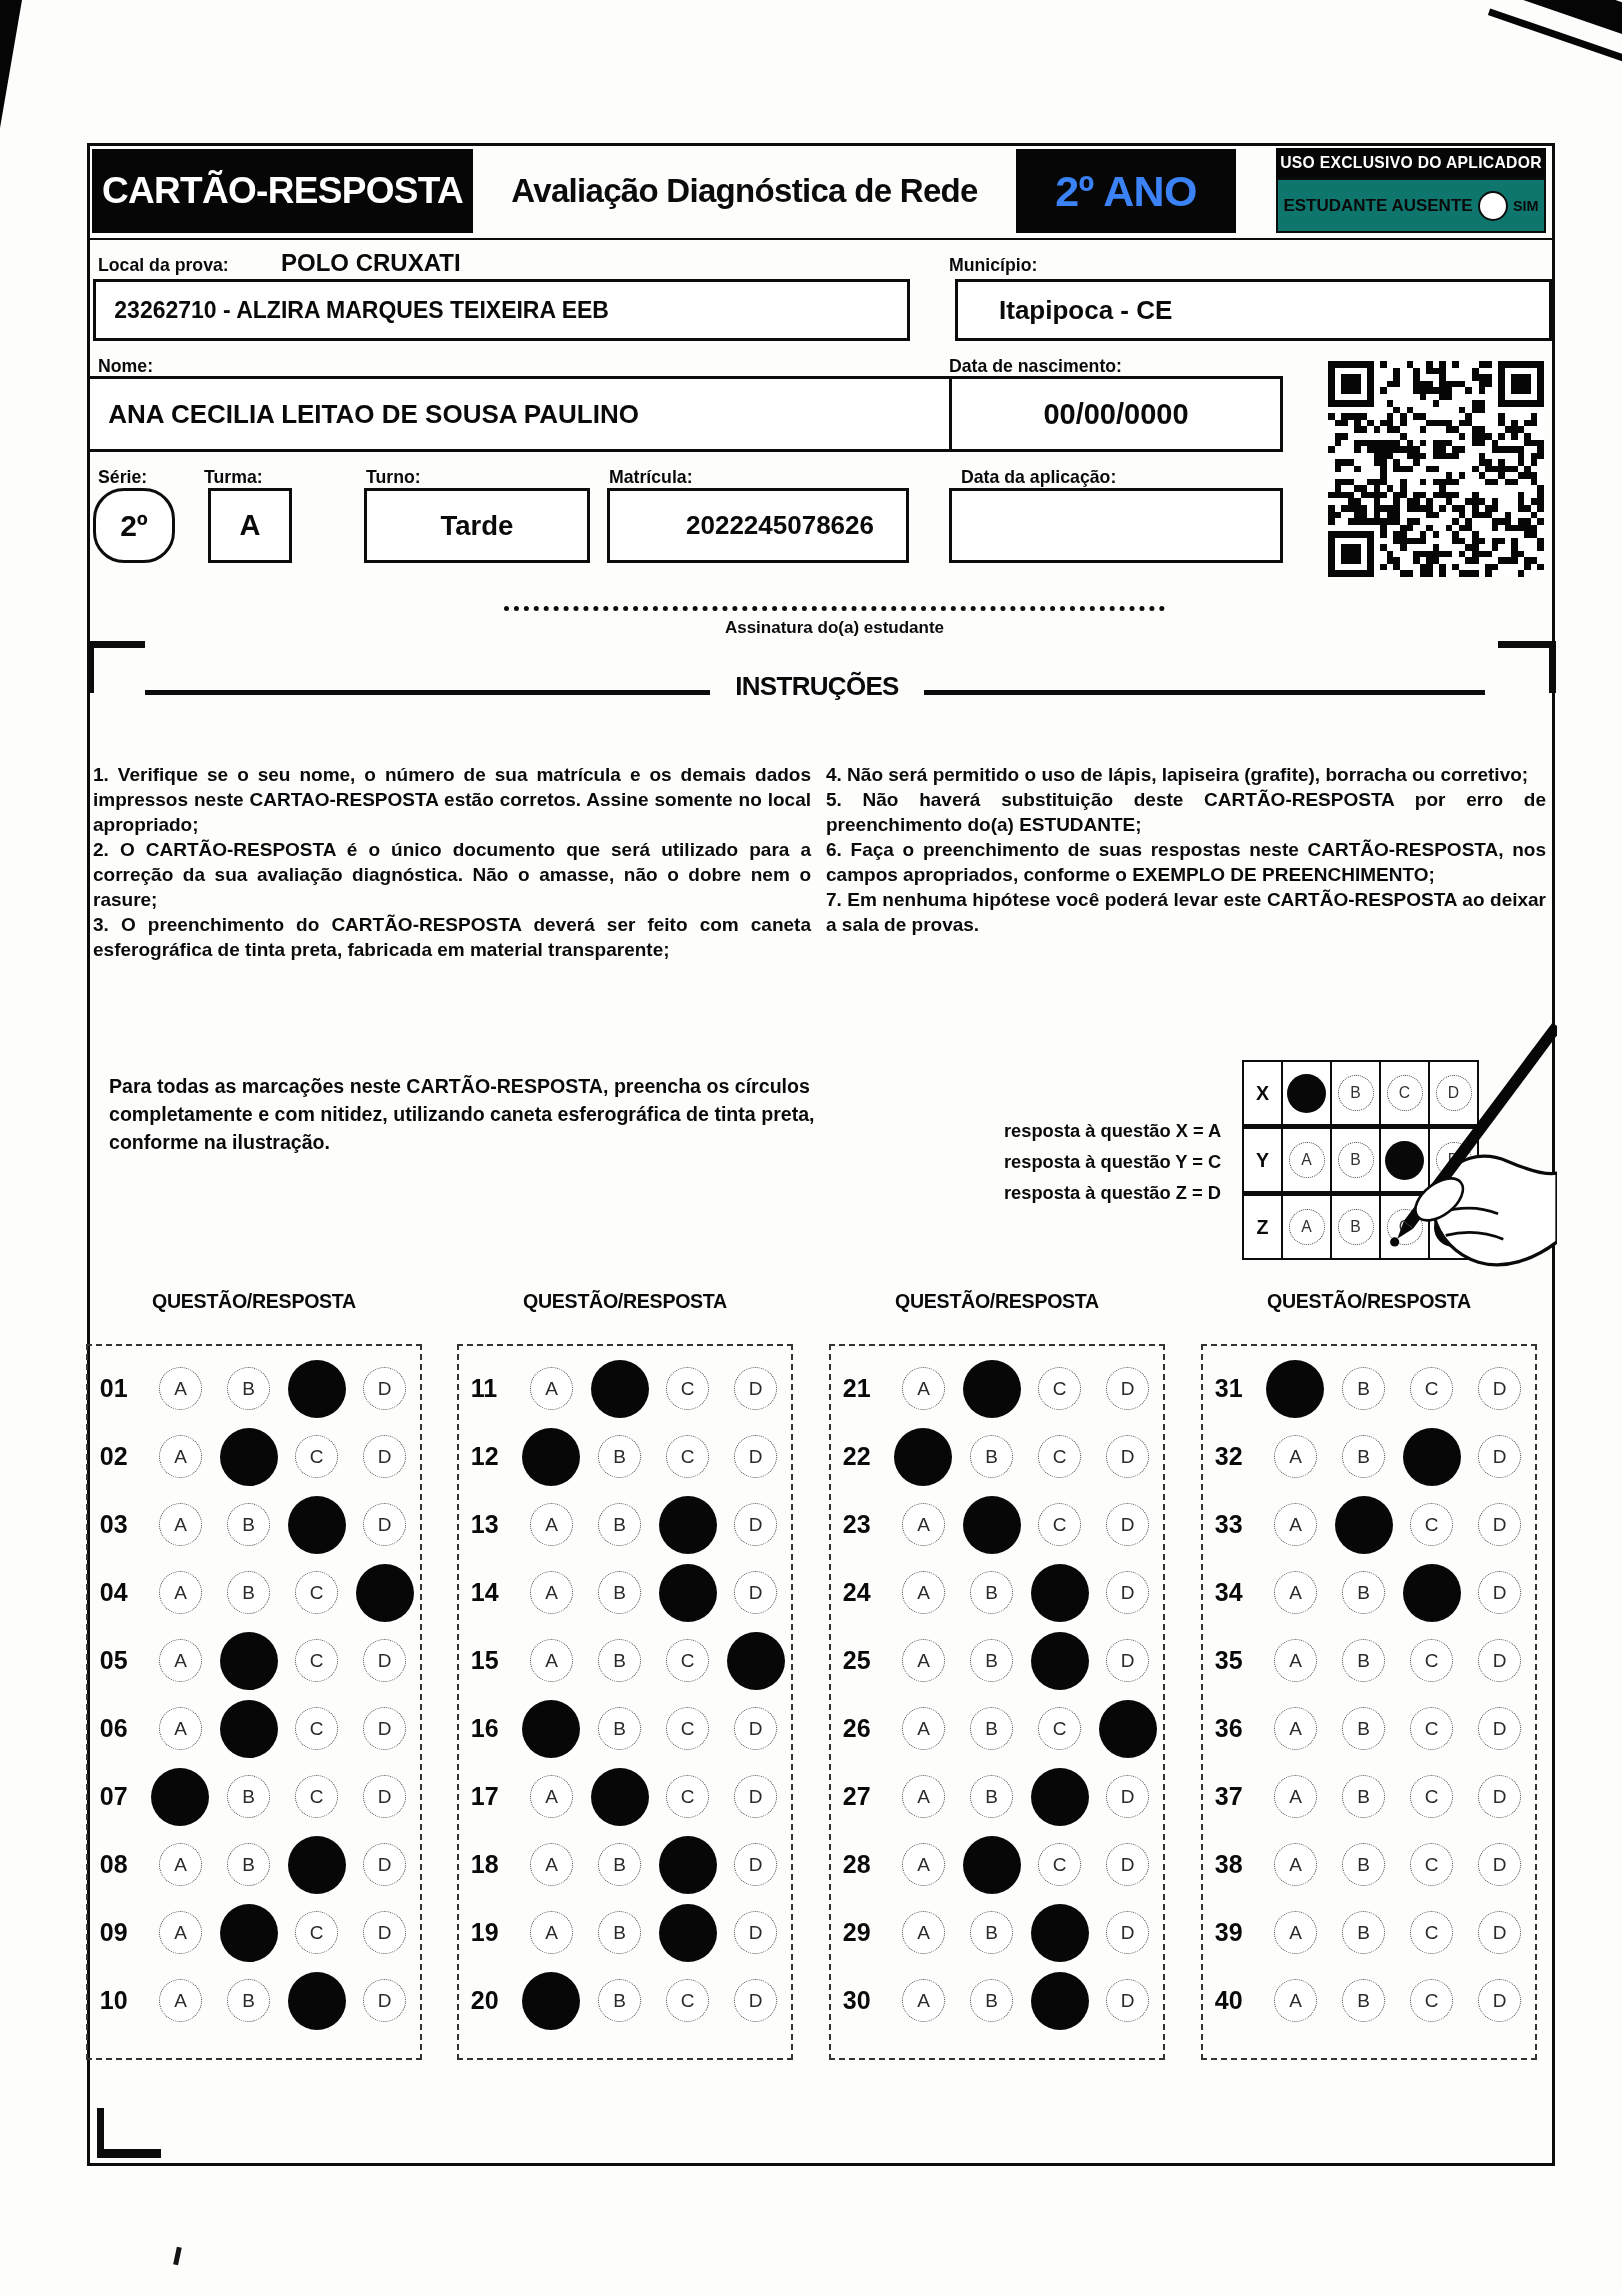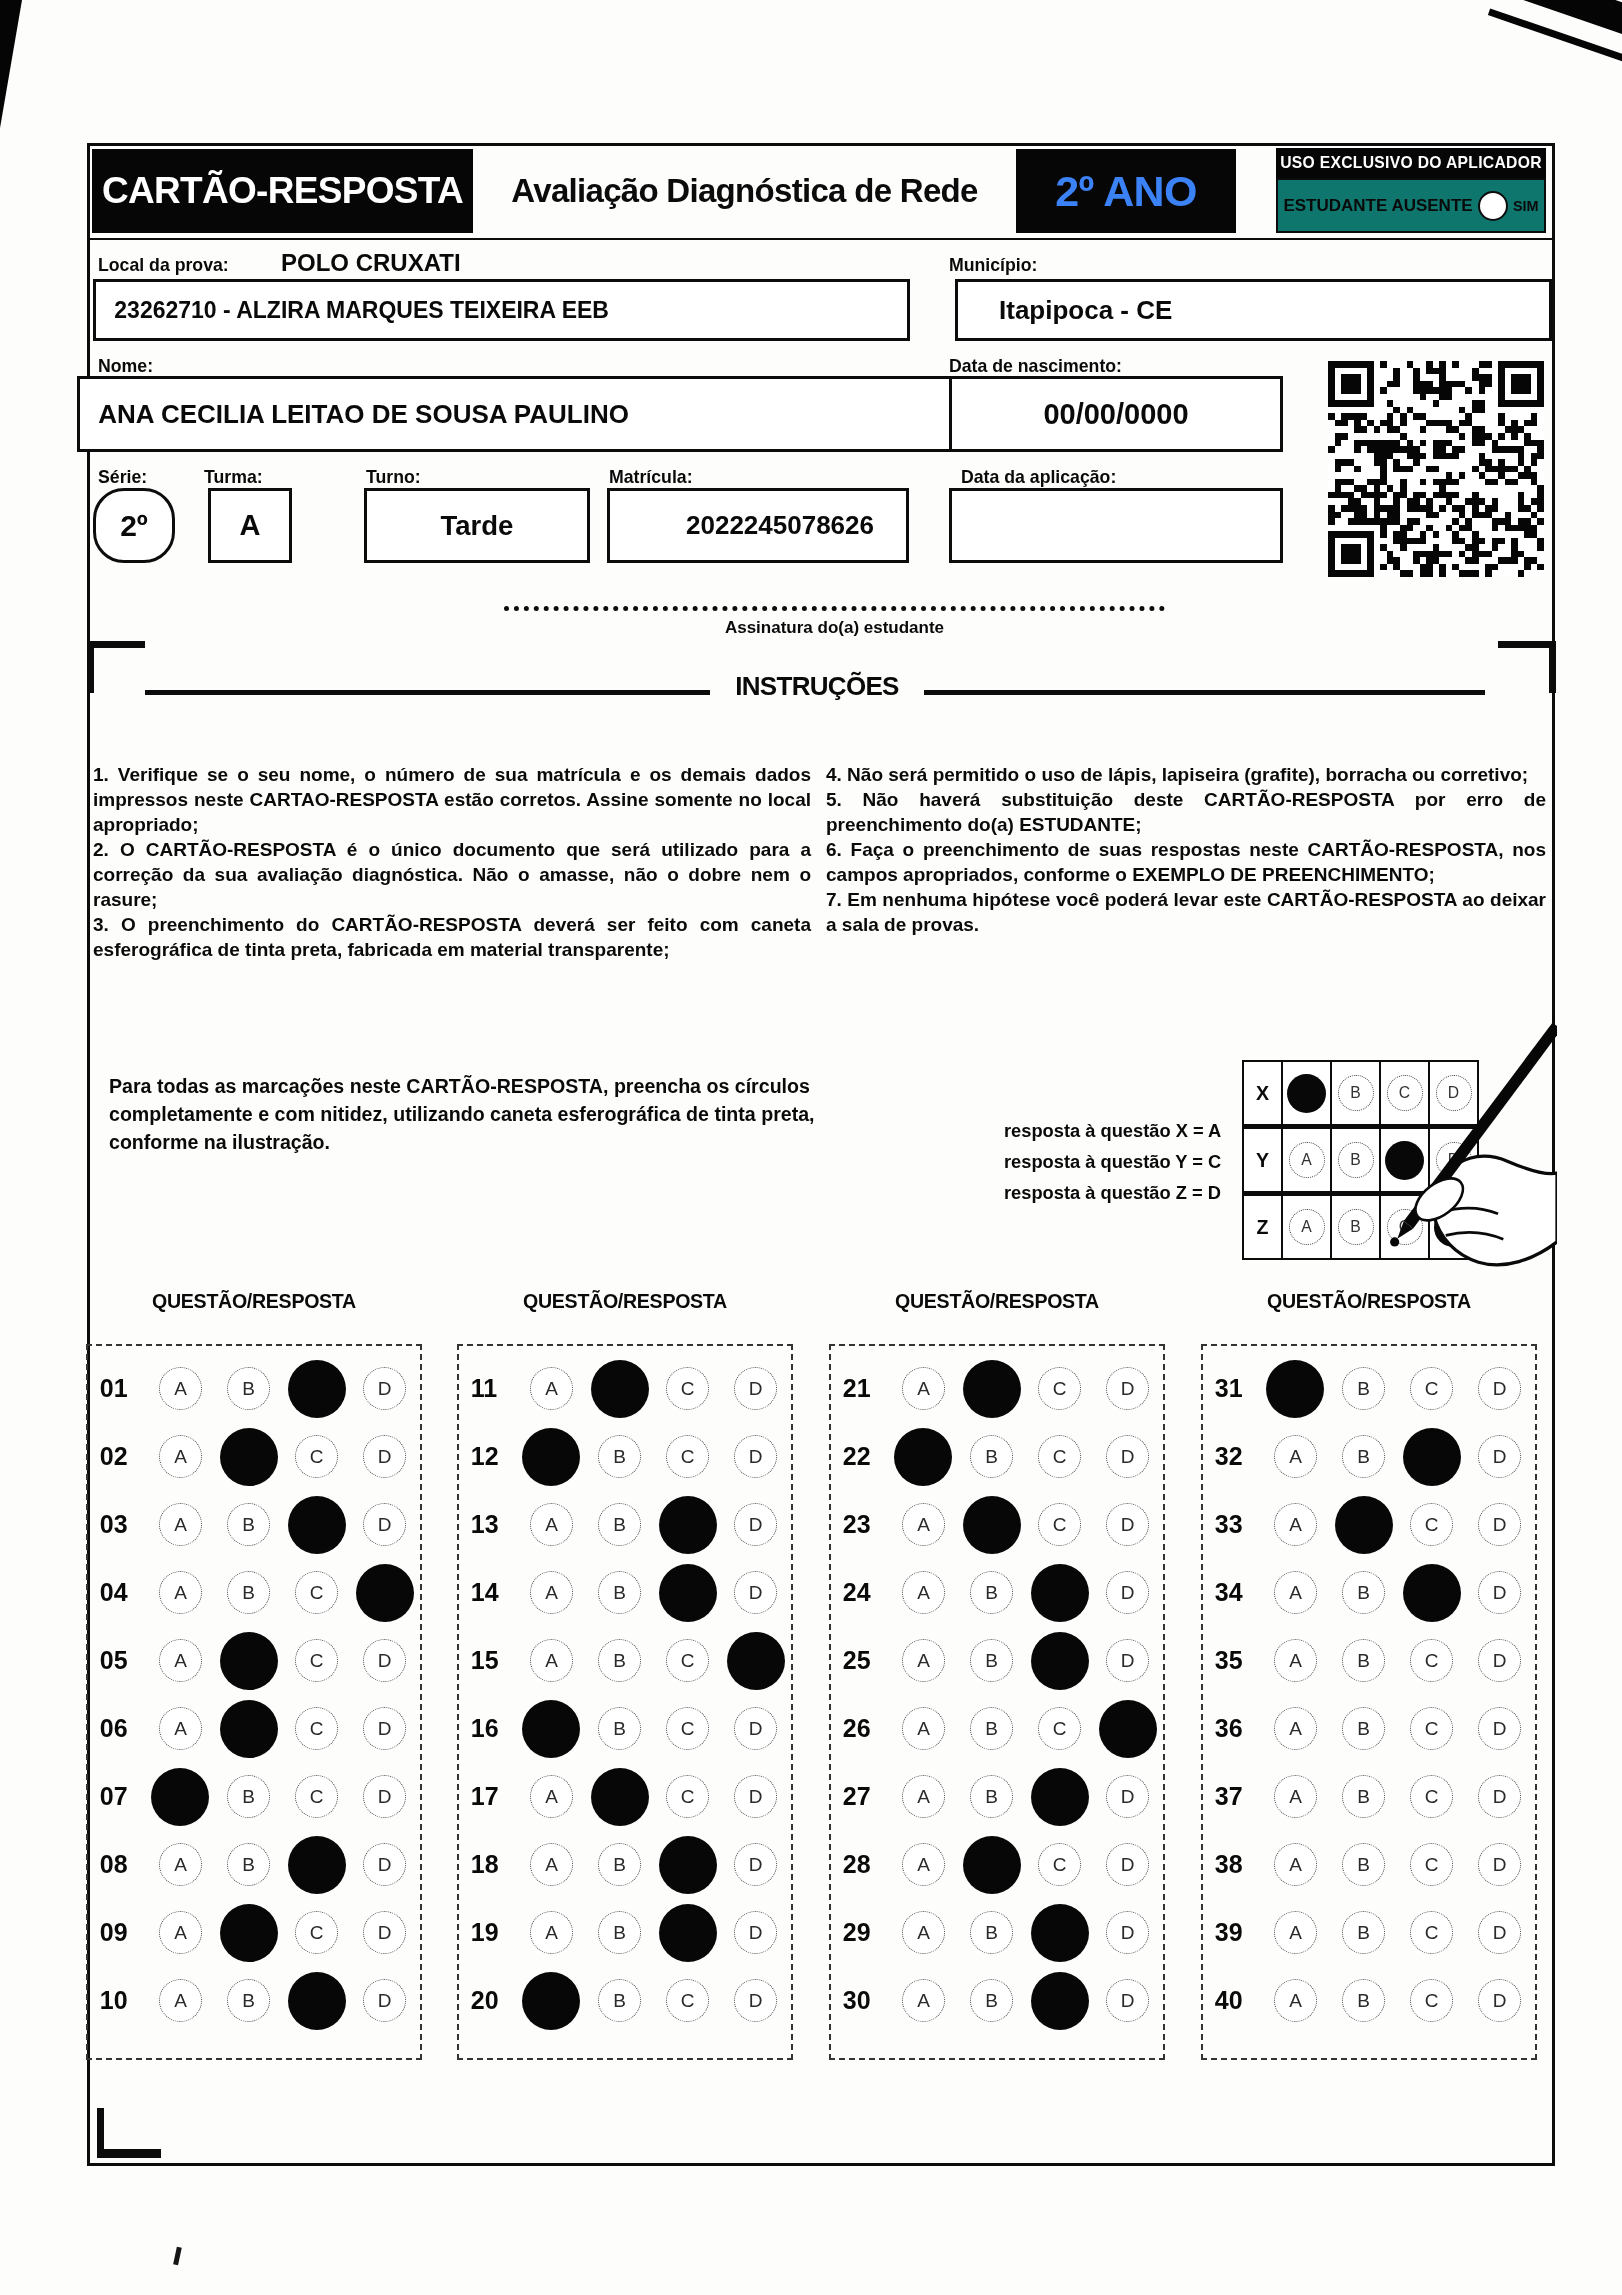--- a/index.html
+++ b/index.html
@@ -98,21 +98,21 @@
 
   <div class="abs flabel" style="left:98px;top:255px;">Local da prova:</div>
   <div class="abs fvalue-plain" style="left:281px;top:249px;">POLO CRUXATI</div>
   <div class="abs flabel" style="left:949px;top:255px;">Município:</div>
 
   <div class="abs fbox pl" style="left:93px;top:279px;width:817px;height:62px;font-size:23px;">23262710 - ALZIRA MARQUES TEIXEIRA EEB</div>
   <div class="abs fbox" style="left:949px;top:279px;width:597px;height:62px;font-size:26px;padding-left:41px;margin-left:6px;">Itapipoca - CE</div>
 
   <div class="abs flabel" style="left:98px;top:356px;">Nome:</div>
   <div class="abs flabel" style="left:949px;top:356px;">Data de nascimento:</div>
-  <div class="abs fbox pl" style="left:77px;top:376px;width:887px;height:76px;font-size:26px;">ANA CECILIA LEITAO DE SOUSA PAULINO</div>
+  <div class="abs fbox pl" style="left:87px;top:376px;width:887px;height:76px;font-size:26px;">ANA CECILIA LEITAO DE SOUSA PAULINO</div>
   <div class="abs fbox center" style="left:949px;top:376px;width:334px;height:76px;font-size:29px;">00/00/0000</div>
 
   <svg class="abs" style="left:1328px;top:361px;" width="216" height="216" viewBox="0 0 33 33" id="qr-svg" shape-rendering="crispEdges">
       <rect x="0" y="0" width="33" height="33" fill="#fff"></rect>
       <rect x="0" y="8" width="1" height="1" fill="#060606"></rect>
       <rect x="0" y="13" width="1" height="1" fill="#060606"></rect>
       <rect x="0" y="20" width="1" height="1" fill="#060606"></rect>
       <rect x="0" y="22" width="1" height="1" fill="#060606"></rect>
       <rect x="0" y="23" width="1" height="1" fill="#060606"></rect>
       <rect x="0" y="24" width="1" height="1" fill="#060606"></rect>

